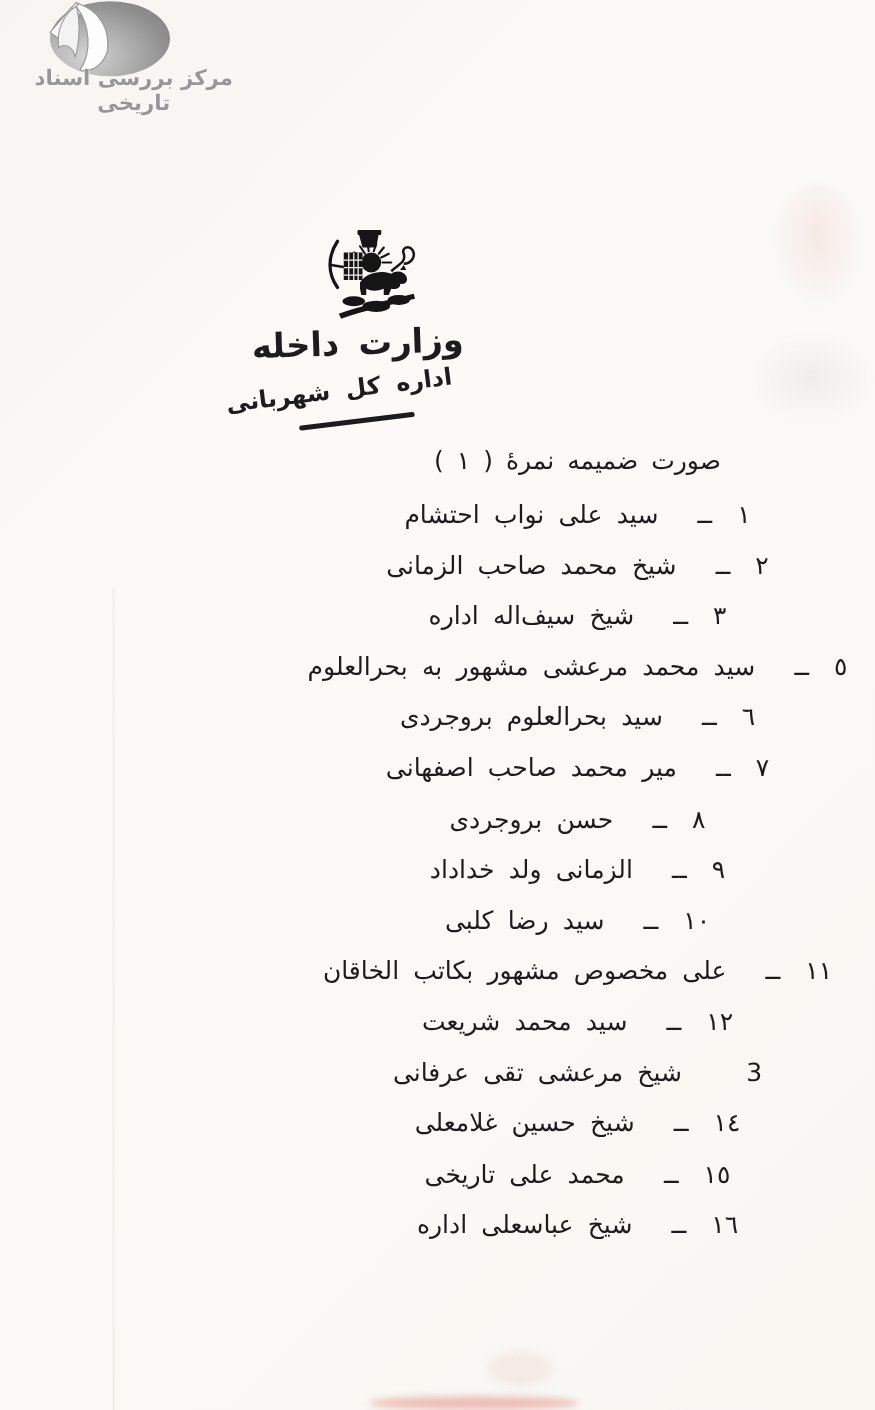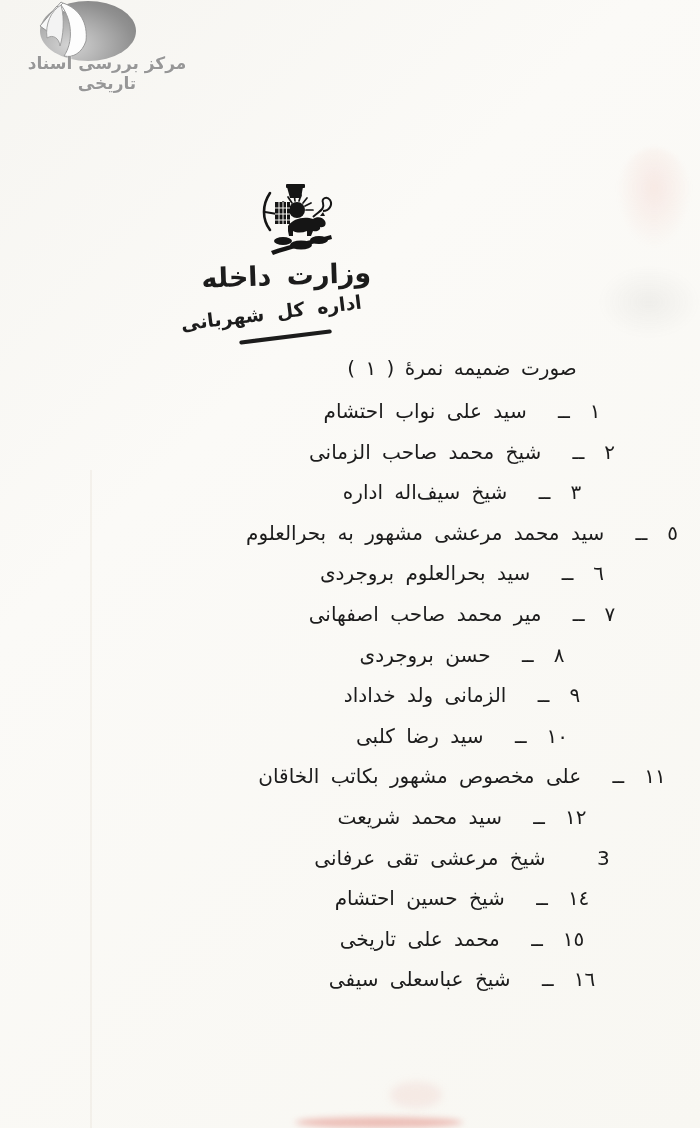--- a/index.html
+++ b/index.html
@@ -137,23 +137,23 @@
     <div class="entry"><span class="num">٣</span><span class="dash">ــ</span> <span>شیخ سیف‌اله اداره</span></div>
     <div class="entry"><span class="num">٥</span><span class="dash">ــ</span> <span>سید محمد مرعشی مشهور به بحرالعلوم</span></div>
     <div class="entry"><span class="num">٦</span><span class="dash">ــ</span> <span>سید بحرالعلوم بروجردی</span></div>
     <div class="entry"><span class="num">٧</span><span class="dash">ــ</span> <span>میر محمد صاحب اصفهانی</span></div>
     <div class="entry"><span class="num">٨</span><span class="dash">ــ</span> <span>حسن بروجردی</span></div>
     <div class="entry"><span class="num">٩</span><span class="dash">ــ</span> <span>الزمانی ولد خداداد</span></div>
     <div class="entry"><span class="num">١٠</span><span class="dash">ــ</span> <span>سید رضا کلبی</span></div>
     <div class="entry"><span class="num">١١</span><span class="dash">ــ</span> <span>علی مخصوص مشهور بکاتب الخاقان</span></div>
     <div class="entry"><span class="num">١٢</span><span class="dash">ــ</span> <span>سید محمد شریعت</span></div>
     <div class="entry"><span class="num">3</span><span class="dash"></span> <span>شیخ مرعشی تقی عرفانی</span></div>
-    <div class="entry"><span class="num">١٤</span><span class="dash">ــ</span> <span>شیخ حسین احتشام</span></div>
+    <div class="entry"><span class="num">١٤</span><span class="dash">ــ</span> <span>شیخ حسین غلامعلی</span></div>
     <div class="entry"><span class="num">١٥</span><span class="dash">ــ</span> <span>محمد علی تاریخی</span></div>
-    <div class="entry"><span class="num">١٦</span><span class="dash">ــ</span> <span>شیخ عباسعلی سیفی</span></div>
+    <div class="entry"><span class="num">١٦</span><span class="dash">ــ</span> <span>شیخ عباسعلی اداره</span></div>
   </div>
 
   <div class="fold-line"></div>
   <div class="ghost-stamp"></div>
   <div class="bleed-ghost"></div>
   <div class="smudge-faint"></div>
   <div class="smudge-main"></div>
 
 </div>
 

